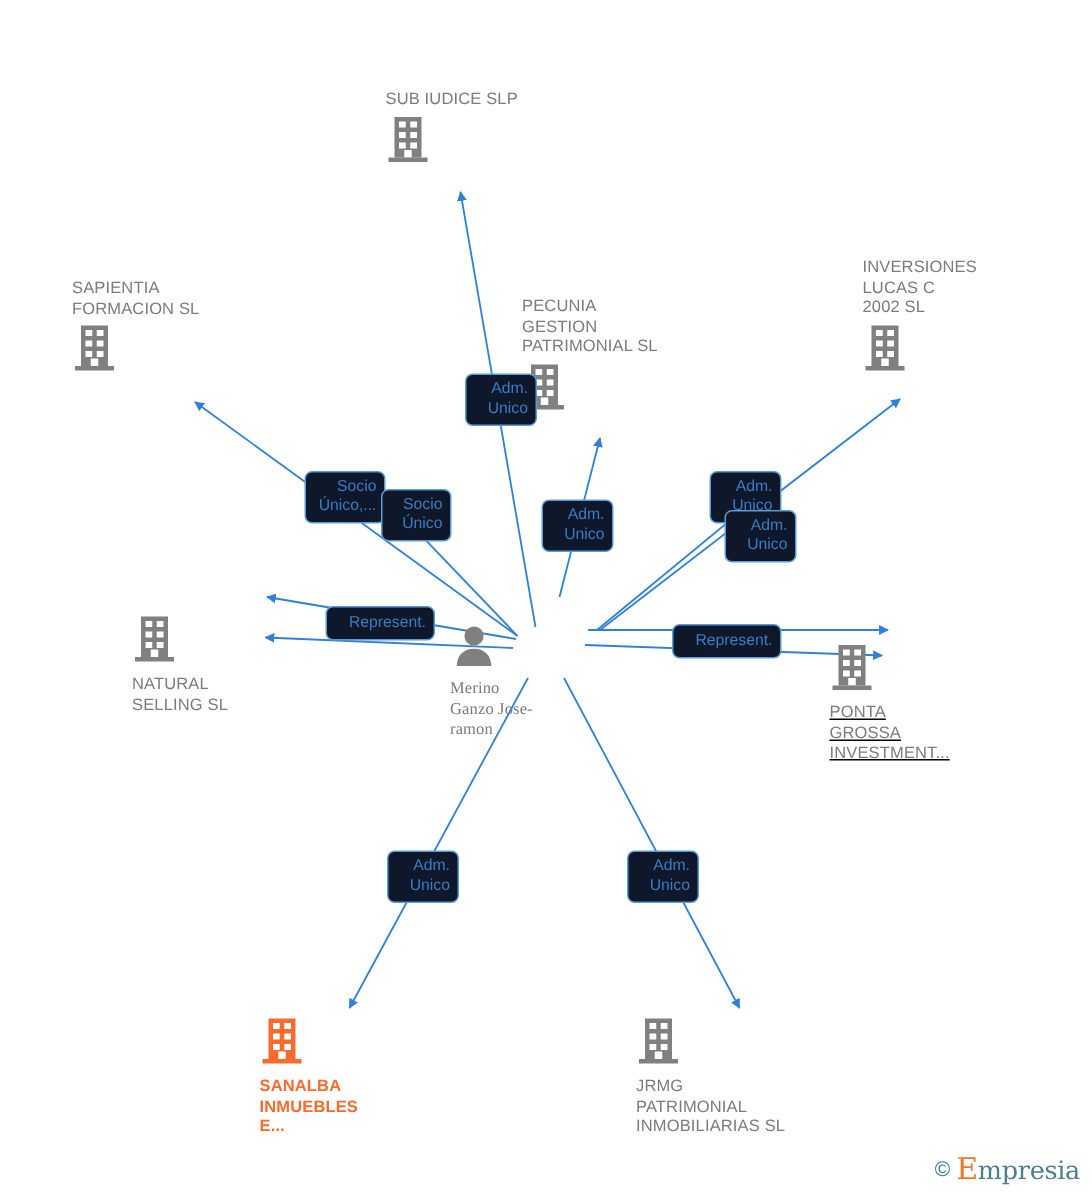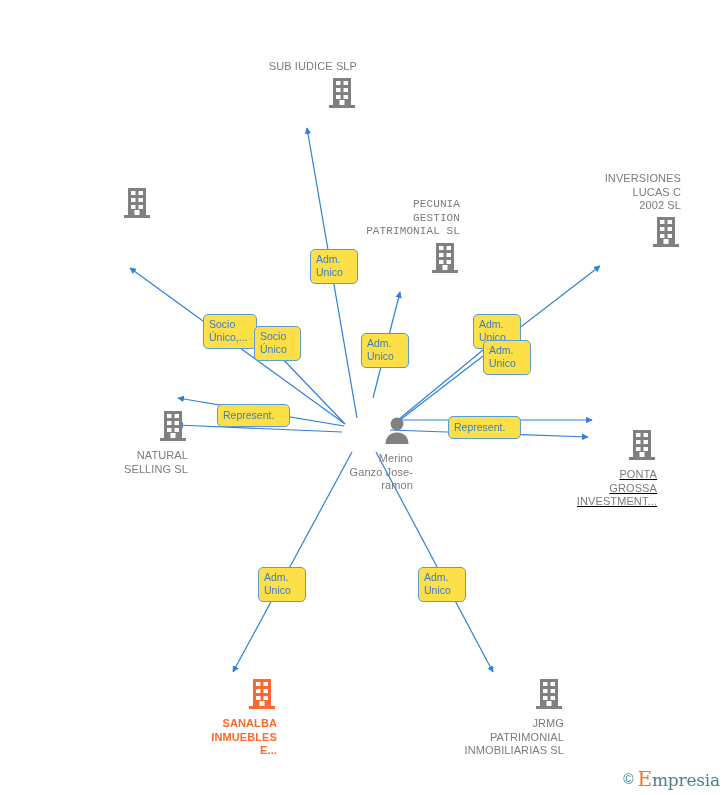--- a/index.html
+++ b/index.html
@@ -15,21 +15,21 @@
     overflow: hidden;
   }
   #graph {
     position: absolute;
     left: 0; top: 0;
     width: 728px;
     height: 795px;
   }
   .node {
     position: absolute;
-    text-align: right;
+    text-align: left;
     pointer-events: auto;
   }
   .node .icon {
     display: block;
     margin: 0 auto;
   }
   .node .caption {
     display: block;
     font-size: 11px;
     line-height: 13.5px;
@@ -40,27 +40,27 @@
   .node.highlight .caption {
     color: #f96a2e;
     font-weight: bold;
   }
   .caption-above .caption { margin-bottom: 2px; }
   .caption-below .caption { margin-top: 2px; }
 
   .edge-label {
     position: absolute;
     box-sizing: border-box;
-    background: #fde047;
+    background: #0f172a;
     border: 1px solid #5b9bd5;
     border-radius: 5px;
     color: #3b7dc4;
     font-size: 10.5px;
     line-height: 13px;
-    text-align: left;
+    text-align: right;
     padding: 3px 5px 4px 5px;
     white-space: pre-line;
   }
 
   .watermark {
     position: absolute;
     right: 8px;
     bottom: 4px;
     display: flex;
     align-items: center;
@@ -122,36 +122,38 @@
       <rect x="16.5" y="12" width="4.5" height="4" fill="#ffffff"></rect>
       <rect x="9" y="19" width="4.5" height="4" fill="#ffffff"></rect>
       <rect x="16.5" y="19" width="4.5" height="4" fill="#ffffff"></rect>
       <rect x="12.5" y="24" width="5" height="5" fill="#ffffff"></rect>
       <rect x="2" y="29" width="26" height="3" fill="#808080"></rect>
     </svg>
   </span>
 </div>
 
 <div class="node caption-above" style="left:48px; top:186px; width:104px;">
-  <span class="icon">
-    <svg width="30" height="34" viewBox="0 0 30 34">
-      <rect x="6" y="2" width="18" height="27" fill="#808080"></rect>
-      <rect x="9" y="5" width="4.5" height="4" fill="#ffffff"></rect>
-      <rect x="16.5" y="5" width="4.5" height="4" fill="#ffffff"></rect>
-      <rect x="9" y="12" width="4.5" height="4" fill="#ffffff"></rect>
-      <rect x="16.5" y="12" width="4.5" height="4" fill="#ffffff"></rect>
-      <rect x="9" y="19" width="4.5" height="4" fill="#ffffff"></rect>
-      <rect x="16.5" y="19" width="4.5" height="4" fill="#ffffff"></rect>
-      <rect x="12.5" y="24" width="5" height="5" fill="#ffffff"></rect>
-      <rect x="2" y="29" width="26" height="3" fill="#808080"></rect>
-    </svg>
-  </span>
-</div>
-
-<div class="node caption-above" style="left:348px; top:198px; width:112px;font-family:Liberation Mono, monospace;">
+  <span class="caption">SAPIENTIA
+FORMACION SL</span>
+  <span class="icon">
+    <svg width="30" height="34" viewBox="0 0 30 34">
+      <rect x="6" y="2" width="18" height="27" fill="#808080"></rect>
+      <rect x="9" y="5" width="4.5" height="4" fill="#ffffff"></rect>
+      <rect x="16.5" y="5" width="4.5" height="4" fill="#ffffff"></rect>
+      <rect x="9" y="12" width="4.5" height="4" fill="#ffffff"></rect>
+      <rect x="16.5" y="12" width="4.5" height="4" fill="#ffffff"></rect>
+      <rect x="9" y="19" width="4.5" height="4" fill="#ffffff"></rect>
+      <rect x="16.5" y="19" width="4.5" height="4" fill="#ffffff"></rect>
+      <rect x="12.5" y="24" width="5" height="5" fill="#ffffff"></rect>
+      <rect x="2" y="29" width="26" height="3" fill="#808080"></rect>
+    </svg>
+  </span>
+</div>
+
+<div class="node caption-above" style="left:348px; top:198px; width:112px;">
   <span class="caption">PECUNIA
 GESTION
 PATRIMONIAL SL</span>
   <span class="icon">
     <svg width="30" height="34" viewBox="0 0 30 34">
       <rect x="6" y="2" width="18" height="27" fill="#808080"></rect>
       <rect x="9" y="5" width="4.5" height="4" fill="#ffffff"></rect>
       <rect x="16.5" y="5" width="4.5" height="4" fill="#ffffff"></rect>
       <rect x="9" y="12" width="4.5" height="4" fill="#ffffff"></rect>
       <rect x="16.5" y="12" width="4.5" height="4" fill="#ffffff"></rect>
@@ -250,21 +252,21 @@
       <rect x="16.5" y="19" width="4.5" height="4" fill="#ffffff"></rect>
       <rect x="12.5" y="24" width="5" height="5" fill="#ffffff"></rect>
       <rect x="2" y="29" width="26" height="3" fill="#808080"></rect>
     </svg>
   </span>
   <span class="caption">JRMG
 PATRIMONIAL
 INMOBILIARIAS SL</span>
 </div>
 
-<div class="node caption-below" style="left:313px; top:416px; width:100px;">
+<div class="node caption-below" style="left:300px; top:416px; width:100px;font-family:Liberation Serif, serif;">
   <span class="icon">
     <svg width="32" height="30" viewBox="0 0 32 30">
       <circle cx="16" cy="8" r="6.4" fill="#808080"></circle>
       <path d="M16 16.5 C 8.5 16.5 4.5 21.5 4.5 28 L 27.5 28 C 27.5 21.5 23.5 16.5 16 16.5 Z" fill="#808080"></path>
     </svg>
   </span>
   <span class="caption">Merino
 Ganzo Jose-
 ramon</span>
 </div>

